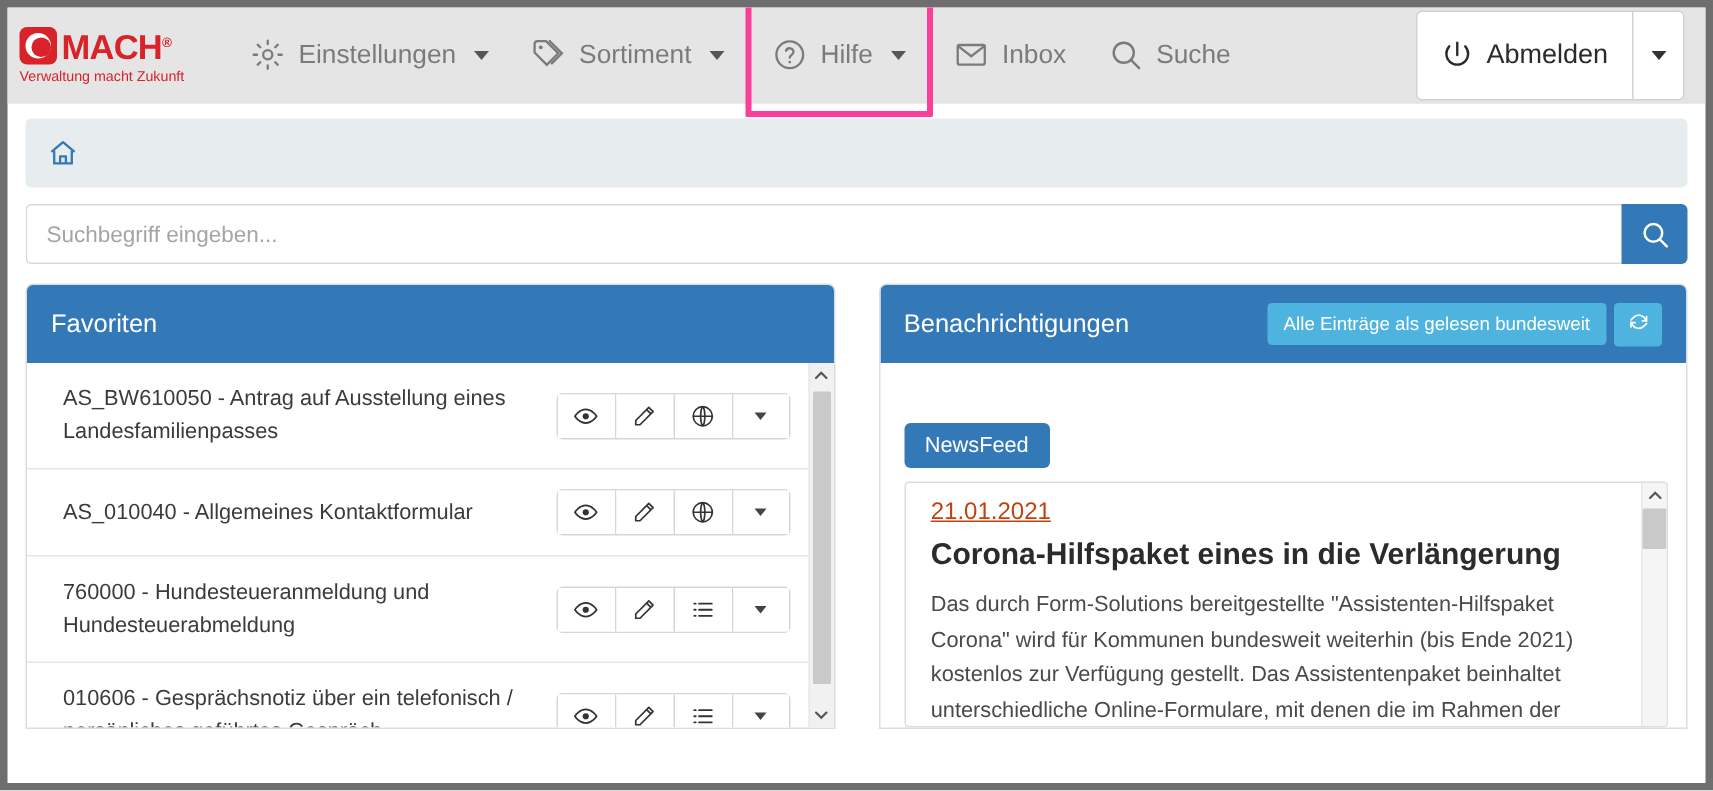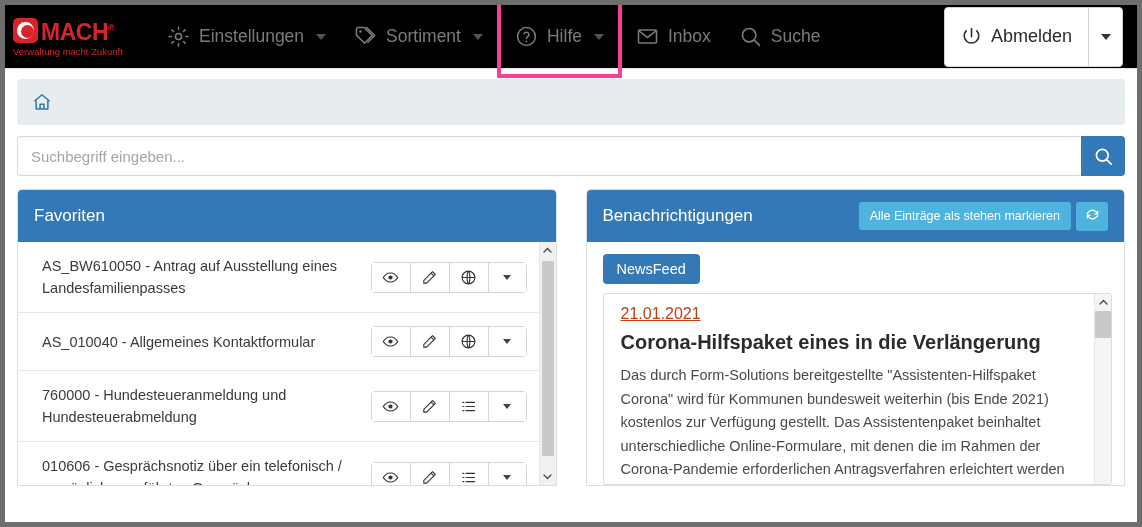--- a/index.html
+++ b/index.html
@@ -19,21 +19,21 @@
     border-left: 5px solid #6e6e6e;
     border-top: 5px solid #6e6e6e;
     border-right: 5px solid #6e6e6e;
     border-bottom: 5px solid #6e6e6e;
     overflow: hidden;
   }
 
   
   .topnav {
     height: 64px;
-    background: #000000;
+    background: #e5e5e5;
     border-bottom: 1px solid #e3e3e3;
     display: flex;
     align-items: center;
     padding: 0 14px 0 0;
     position: relative;
   }
   .logo {
     width: 126px; margin-left: 8px;
     display: flex; flex-direction: column; align-items: flex-start;
     user-select: none;
@@ -216,21 +216,21 @@
   .sb-thumb {
     position: absolute; left: 2px; right: 2px;
     background: #c9c9c9; border-radius: 1px; cursor: pointer;
   }
 
   
   .notif-body { flex: 1; display: flex; flex-direction: column; min-height: 0; padding: 0; }
   .tabstrip { padding: 12px 0 0 16px; }
   .tab-chip {
     display: inline-block; background: #3479b7; color: #fff;
-    padding: 7px 14px; border-radius: 4px; font-size: 14.5px; cursor: pointer;
+    padding: 7px 14px; border-radius: 4px; font-size: 14.5px; cursor: pointer; margin-top: 28px;
   }
   .feedbox {
     margin: 9px 12px 0 16px;
     border: 1px solid #dcdcdc; border-radius: 3px;
     flex: 1; display: flex; min-height: 0; overflow: hidden;
   }
   .feed-inner { flex: 1; padding: 11px 15px 0 17px; overflow: hidden; min-width: 0; }
   .feed-date {
     font-size: 16px; color: #c2410c; text-decoration: underline; cursor: pointer;
   }
@@ -485,21 +485,21 @@
               </svg>
           </div>
         </div>
       </div>
     </div>
 
     <div class="panel">
       <div class="panel-head">
         <span class="panel-title">Benachrichtigungen</span>
         <div class="head-actions">
-          <button class="btn-light">Alle Einträge als stehen markieren</button>
+          <button class="btn-light">Alle Einträge als gelesen bundesweit</button>
           <button class="btn-refresh">
             <span>
               <svg width="15" height="15" viewBox="0 0 24 24" fill="none" stroke="#fff" stroke-width="1.9" stroke-linecap="round">
                 <path d="M20.3 6.6V11h-4.4"></path>
                   <path d="M3.7 17.4V13h4.4"></path>
                 <path d="M19.6 11a7.8 7.8 0 0 0-13.3-3.4L3.7 10"></path>
                 <path d="M4.4 13a7.8 7.8 0 0 0 13.3 3.4l2.6-2.4"></path>
               </svg>
             </span>
           </button>

